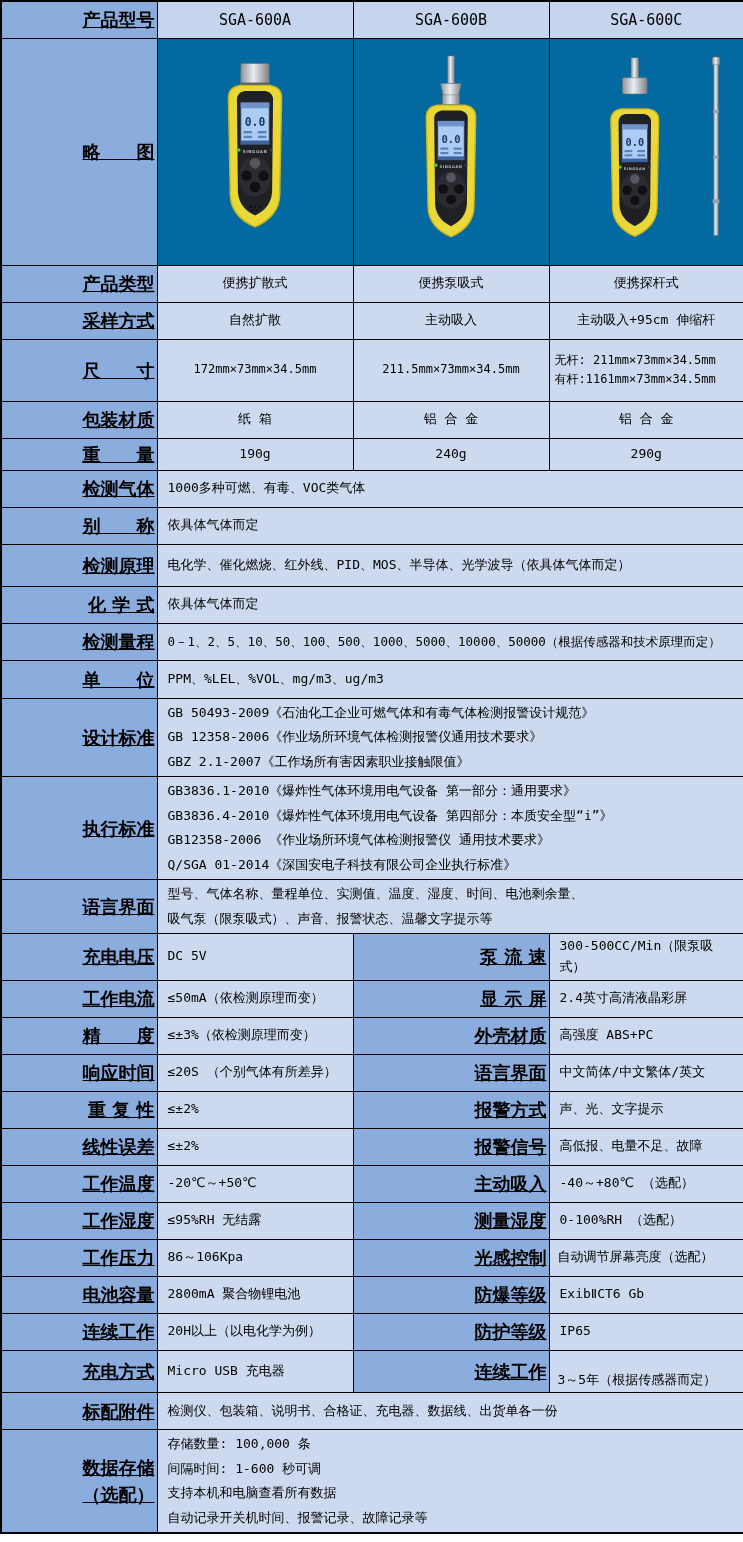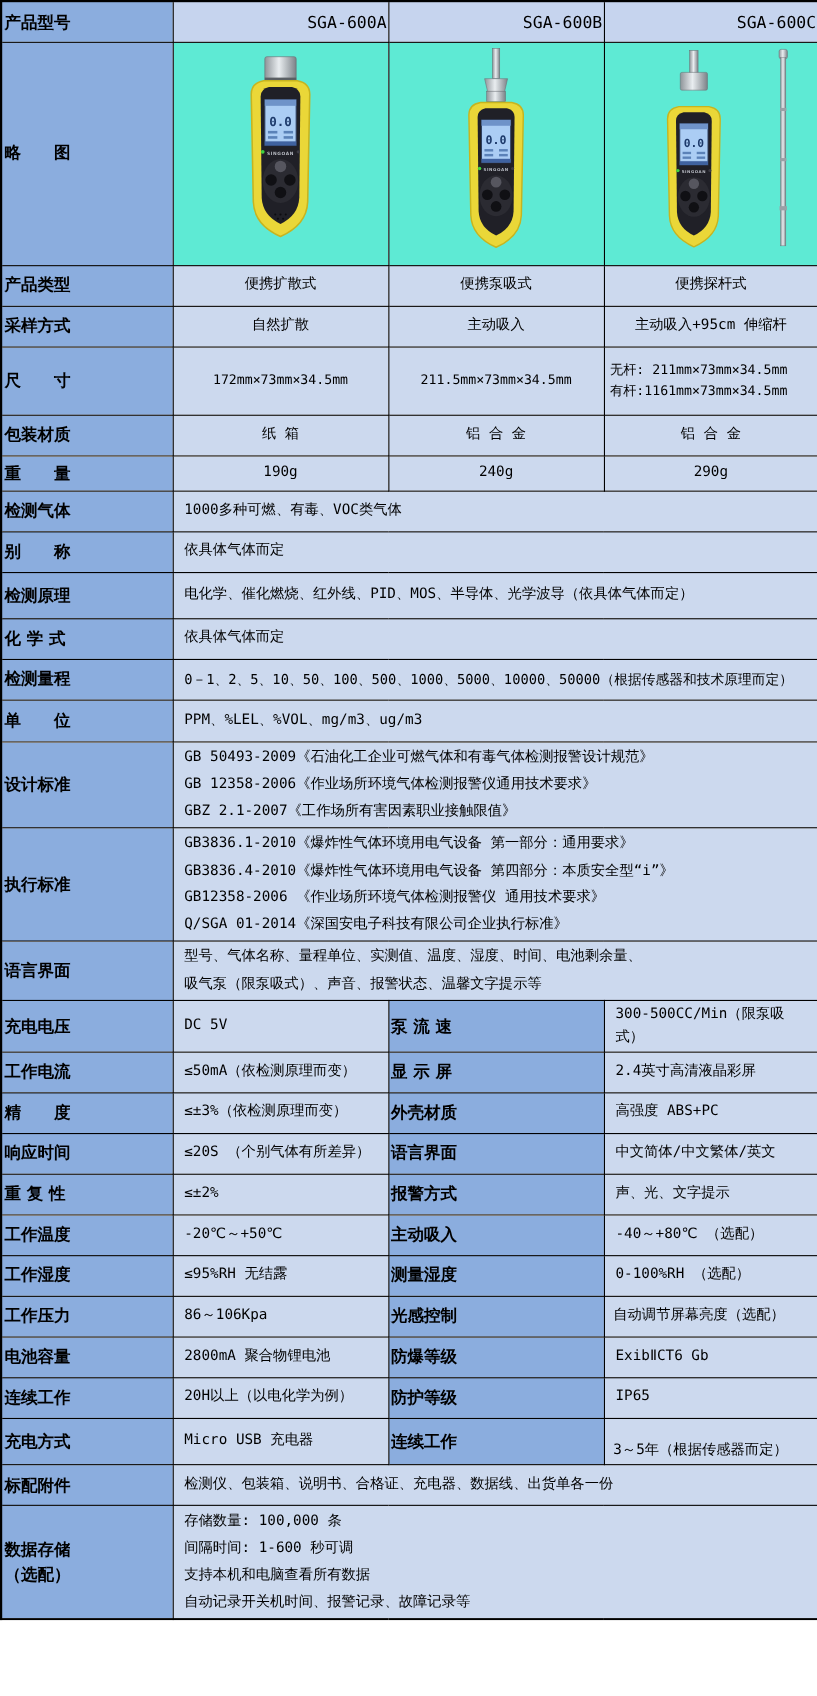--- a/index.html
+++ b/index.html
@@ -1,36 +1,36 @@
 <!DOCTYPE html>
 <html style="--label_bg: #8badde; --value_bg: #ccd9ee; --header_value_bg: #c6d4ee; --border: #000000; --device_yellow: #ead738; --device_black: #202027; --screen_blue: #abcdf4; --led_green: #41d33f;"><head>
 <meta charset="utf-8">
 <style>
   html,body{margin:0;padding:0;background:#fff;}
   body{width:743px;font-family:"DejaVu Sans","Liberation Sans",sans-serif;color:#000;}
   table{width:743px;border-collapse:collapse;border:2px solid #000;table-layout:fixed;}
   td{border:1px solid #000;overflow:hidden;vertical-align:middle;}
   .lbl{
     background:var(--label_bg,#8badde);
-    font-weight:700;text-align:left;font-size:15px;
-    white-space:pre-line;line-height:1.5;padding:1px 2px;
+    font-weight:700;text-align:right;font-size:18px;
+    white-space:pre-line;line-height:1.5;padding:1px 2px;text-decoration:underline;
   }
   .val{
     background:var(--value_bg,#ccd9ee);
     font-size:13px;padding:2px 8px 2px 10px;white-space:pre-line;line-height:1.6;
     font-family:"DejaVu Sans Mono","DejaVu Sans","Liberation Sans",sans-serif;
   }
   .val--center{text-align:center;padding:2px 3px;}
   .val--std{line-height:24.5px;font-size:13px;}
   .hdr{
     background:var(--header_value_bg,#c6d4ee);
-    text-align:right;font-size:15px;
+    text-align:center;font-size:15px;
     font-family:"DejaVu Sans Mono","DejaVu Sans","Liberation Sans",sans-serif;
   }
-  .sketch{background:#5eead4;text-align:center;vertical-align:middle;padding:4px;}
+  .sketch{background:#0369a1;text-align:center;vertical-align:middle;padding:16px;}
   .scr-val{font:700 12px "DejaVu Sans Mono",monospace;fill:#1d3a6b;}
   .brand{font:700 4.2px "DejaVu Sans",sans-serif;fill:#b9bcc4;letter-spacing:.6px;}
 </style>
 </head>
 <body>
 
 <table>
   <colgroup>
       <col style="width:156px">
       <col style="width:196px">
@@ -287,20 +287,26 @@
     <td class="lbl">语言界面</td>
     <td class="val">中文简体/中文繁体/英文</td>
   </tr>
   <tr style="height:37px">
     <td class="lbl">重 复 性</td>
     <td class="val">≤±2%</td>
     <td class="lbl">报警方式</td>
     <td class="val">声、光、文字提示</td>
   </tr>
   <tr style="height:37px">
+    <td class="lbl">线性误差</td>
+    <td class="val">≤±2%</td>
+    <td class="lbl">报警信号</td>
+    <td class="val">高低报、电量不足、故障</td>
+  </tr>
+  <tr style="height:37px">
     <td class="lbl">工作温度</td>
     <td class="val">-20℃～+50℃</td>
     <td class="lbl">主动吸入</td>
     <td class="val">-40～+80℃ （选配）</td>
   </tr>
   <tr style="height:37px">
     <td class="lbl">工作湿度</td>
     <td class="val">≤95%RH 无结露</td>
     <td class="lbl">测量湿度</td>
     <td class="val">0-100%RH （选配）</td>

